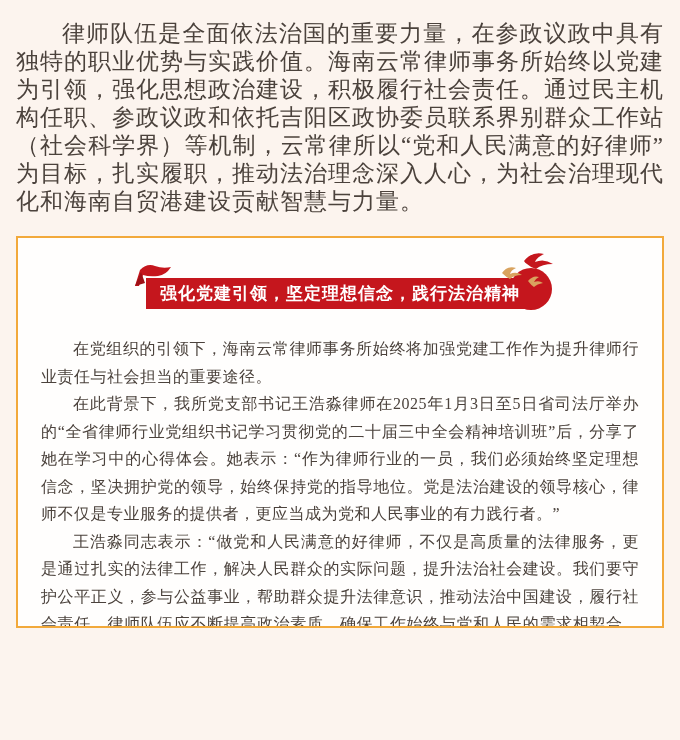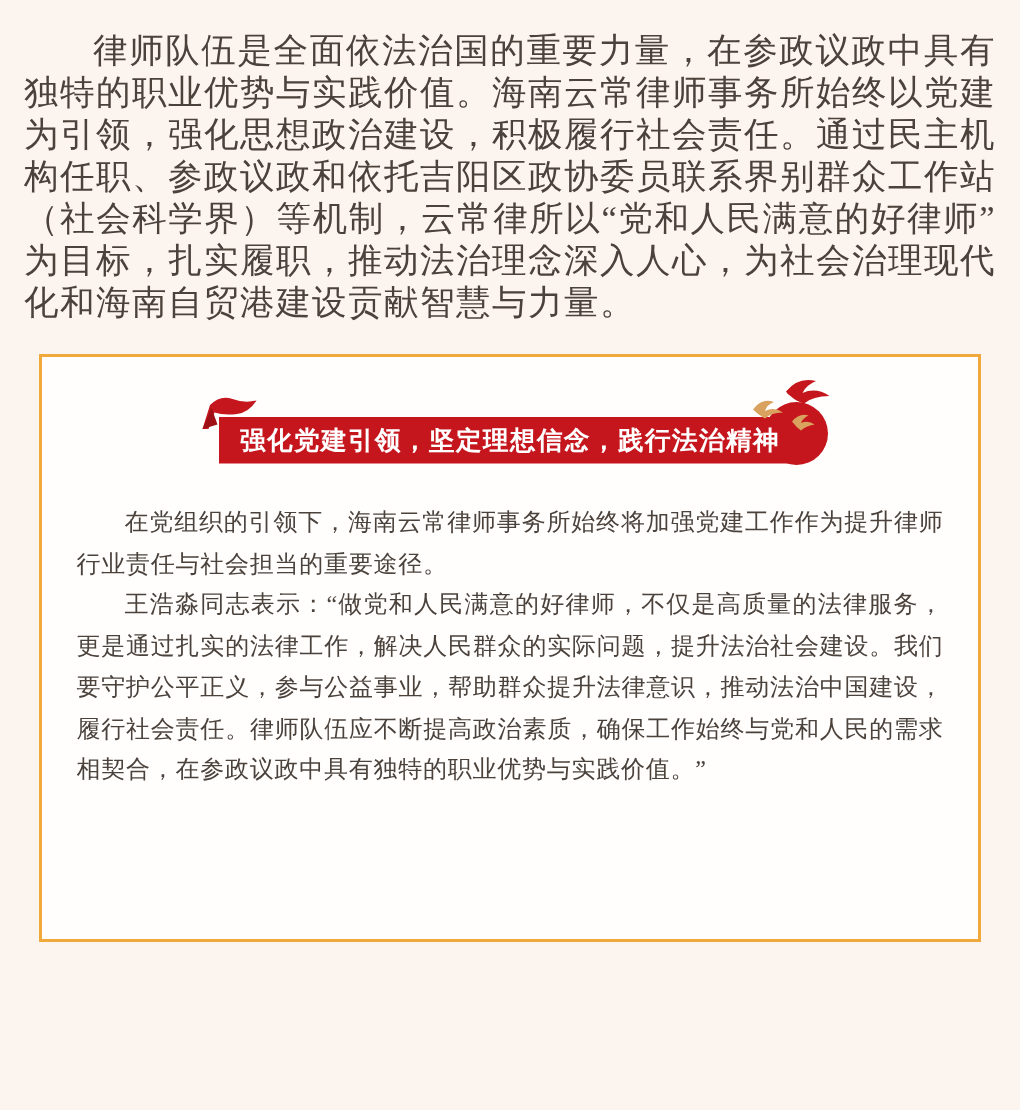--- a/index.html
+++ b/index.html
@@ -22,21 +22,21 @@
   .intro{
     margin:0 16px;
     padding-top:20px;
     font-size:23px;
     line-height:28px;
     letter-spacing:1px;
     text-align:justify;
     text-indent:2em;
   }
   .card{
-    margin:20px 26px 0;
+    margin:20px 16px 0;
     box-sizing:border-box;
     height:392px;
     background:var(--card-bg);
     border:2px solid var(--card-border);
     padding:0 23px 28px;
     overflow:hidden;
     position:relative;
   }
   .banner{
     position:relative;
@@ -111,19 +111,20 @@
       <svg class="doves-icon" viewBox="0 0 64 44" aria-hidden="true">
         <path class="red" d="M30 10 Q38 0 50 3 Q43 6 41 11 Q50 7 59 13 Q48 13 42 18 Q36 16 33 13 Q31 12 30 10 Z"></path>
         <path class="gold" d="M8 22 Q14 14 22 17 Q17 19 16 23 Q22 20 28 24 Q20 24 16 28 Q12 26 8 22 Z"></path>
         <path class="gold" d="M34 30 Q39 24 45 26 Q41 28 40 31 Q45 29 49 32 Q43 33 40 36 Q37 34 34 30 Z"></path>
       </svg>
 
     </div>
 
     <p class="para">在党组织的引领下，海南云常律师事务所始终将加强党建工作作为提升律师行业责任与社会担当的重要途径。</p>
 
+    <p class="para">在此背景下，我所党支部书记王浩淼律师在2025年1月3日至5日省司法厅举办的“全省律师行业党组织书记学习贯彻党的二十届三中全会精神培训班”后，分享了她在学习中的心得体会。她表示：“作为律师行业的一员，我们必须始终坚定理想信念，坚决拥护党的领导，始终保持党的指导地位。党是法治建设的领导核心，律师不仅是专业服务的提供者，更应当成为党和人民事业的有力践行者。”</p>
 
     <p class="para">王浩淼同志表示：“做党和人民满意的好律师，不仅是高质量的法律服务，更是通过扎实的法律工作，解决人民群众的实际问题，提升法治社会建设。我们要守护公平正义，参与公益事业，帮助群众提升法律意识，推动法治中国建设，履行社会责任。律师队伍应不断提高政治素质，确保工作始终与党和人民的需求相契合，在参政议政中具有独特的职业优势与实践价值。”</p>
 
 
   </div>
 
 </div>
 
 </body></html>

